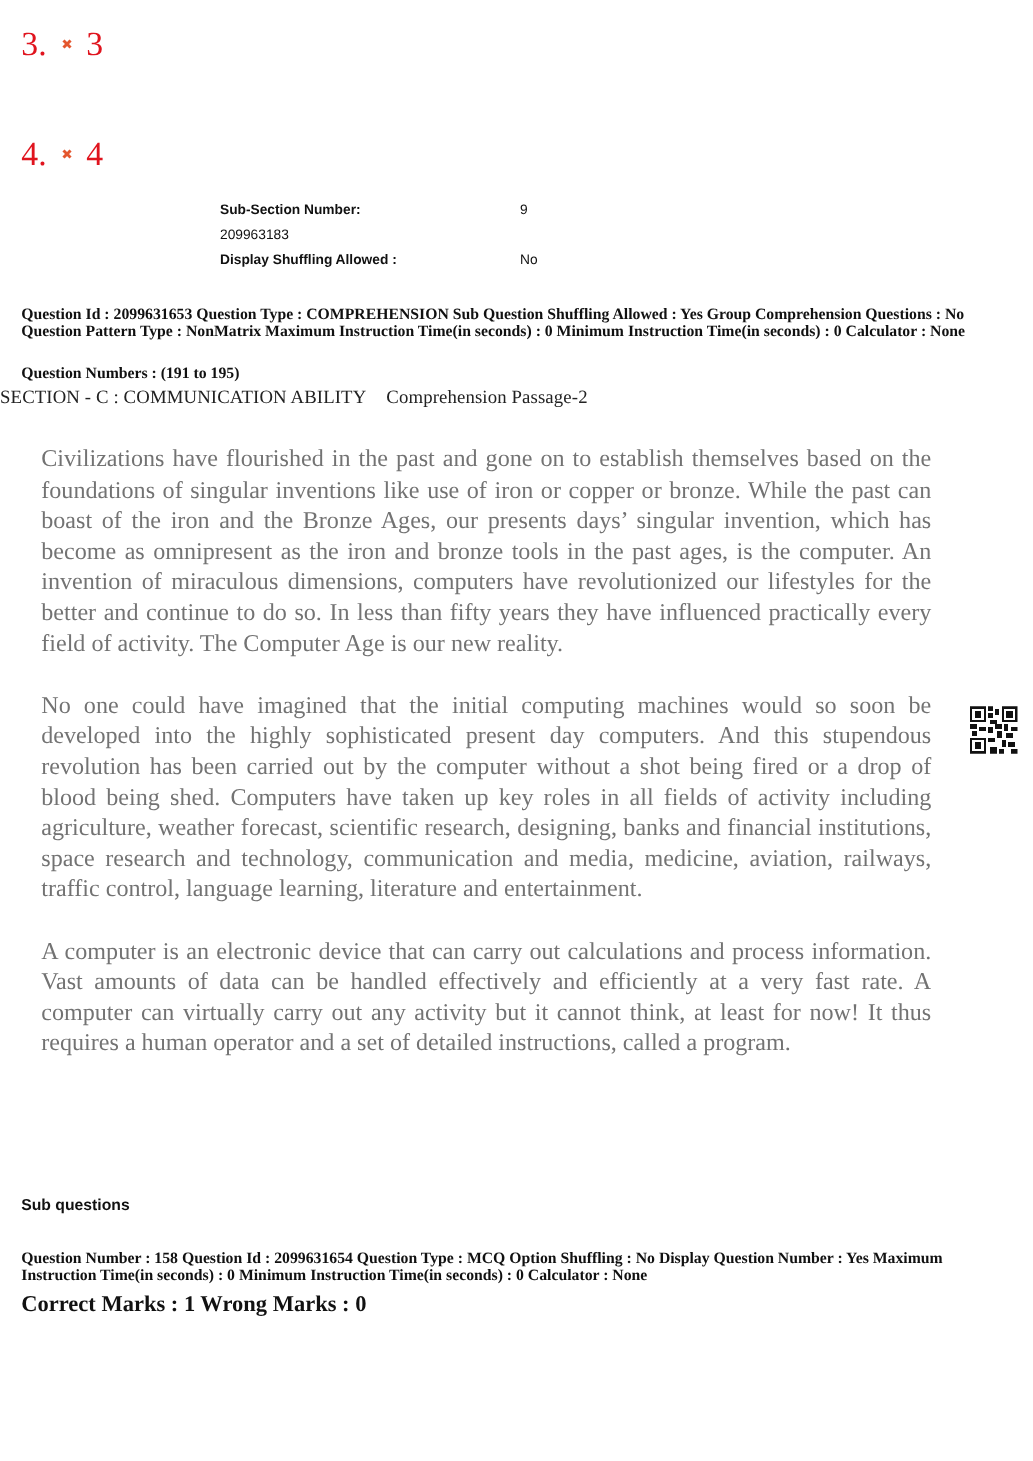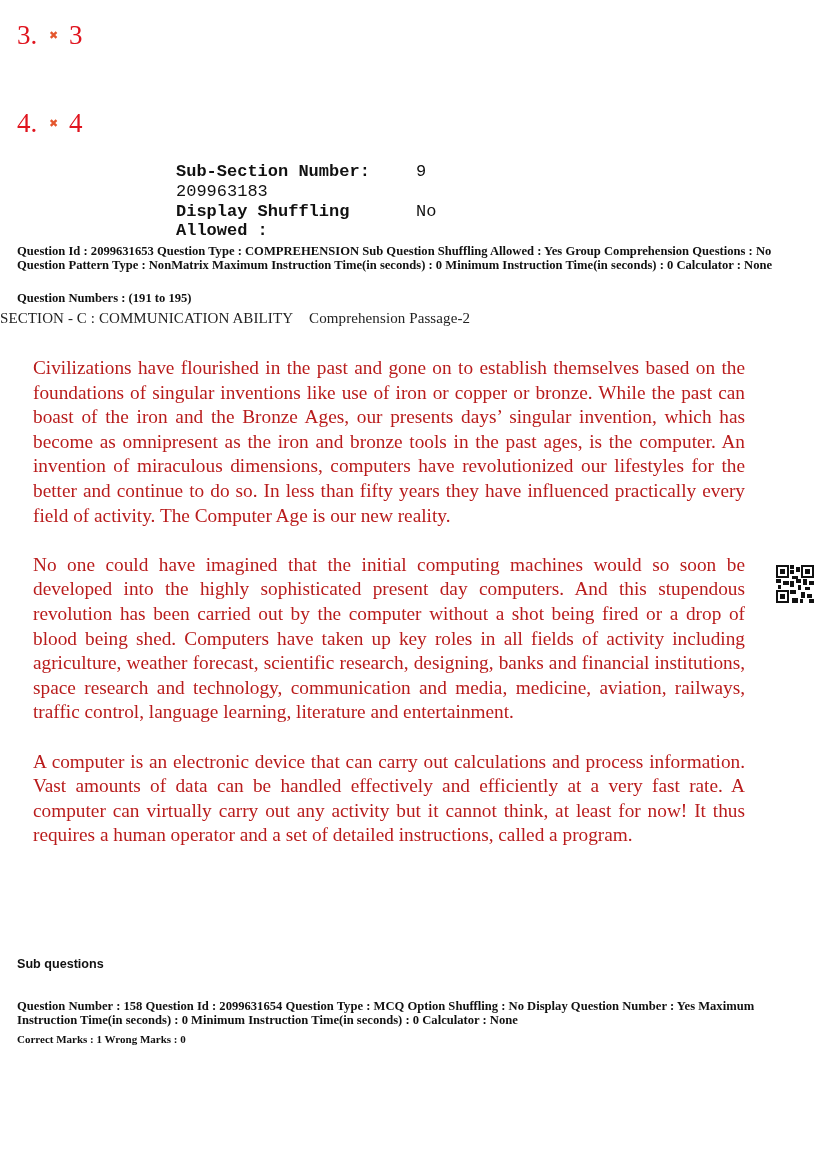--- a/index.html
+++ b/index.html
@@ -5,38 +5,38 @@
   html, body { margin: 0; padding: 0; background: #ffffff; }
   body { width: 826px; height: 1169px; position: relative; overflow: hidden; color: #111; }
 
   .opt { position: absolute; left: 17px; font-family: "Liberation Serif", serif; font-size: 27px; color: #e0141e; line-height: 1; }
   .opt .num { display: inline-block; width: 32px; }
   .opt .x { display: inline-block; width: 20px; font-size: 11px; color: #e4572e; vertical-align: 5px; font-family: "DejaVu Sans", sans-serif; font-weight: bold; }
   .opt .val { display: inline-block; }
   #opt3 { top: 22px; }
   #opt4 { top: 67px; margin-top: 43px; }
 
-  .ss-table { position: absolute; left: 176px; top: 162px; font-family: Liberation Mono, monospace; font-size: 17px; }
+  .ss-table { position: absolute; left: 176px; top: 162px; font-family: Liberation Sans, sans-serif; font-size: 11px; }
   .ss-row { height: 20px; display: flex; }
   .ss-label { width: 240px; font-weight: bold; }
   .ss-value { }
 
   .qmeta { position: absolute; left: 17px; top: 245px; width: 790px; font-family: "Liberation Serif", serif; font-weight: bold; font-size: 12.6px; line-height: 13.5px; }
   .qnums { position: absolute; left: 17px; top: 291px; font-family: "Liberation Serif", serif; font-weight: bold; font-size: 12.6px; text-align: center; }
   .section { position: absolute; left: 0; top: 310px; font-family: "Liberation Serif", serif; font-size: 15px; color: #222; letter-spacing: 0.1px; }
   .section .passage { margin-left: 16px; }
 
-  .passage-body { position: absolute; left: 33px; top: 356px; width: 712px; font-family: "Liberation Serif", serif; font-size: 19.3px; line-height: 24.6px; text-align: justify; color: #b91c1c; }
+  .passage-body { position: absolute; left: 33px; top: 356px; width: 712px; font-family: "Liberation Serif", serif; font-size: 19.3px; line-height: 24.6px; text-align: justify; color: #737373; }
   .passage-body p { margin: 0 0 24.6px 0; }
 
   .qr { position: absolute; left: 776px; top: 565px; width: 38px; height: 38px; }
 
   .subq { position: absolute; left: 17px; top: 957px; font-family: Liberation Sans, sans-serif; font-weight: bold; font-size: 12.6px; }
   .q191 { position: absolute; left: 17px; top: 1000px; width: 800px; font-family: "Liberation Serif", serif; font-weight: bold; font-size: 12.6px; line-height: 13.5px; }
-  .marks { position: absolute; left: 17px; top: 1033px; font-family: "Liberation Serif", serif; font-weight: bold; font-size: 11px; }
+  .marks { position: absolute; left: 17px; top: 1033px; font-family: "Liberation Serif", serif; font-weight: bold; font-size: 18px; }
 </style>
 </head>
 <body>
 
 <div id="opt3" class="opt">
   <span class="num">3.</span><span class="x">✖</span><span class="val">3</span>
 </div>
 <div id="opt4" class="opt">
   <span class="num">4.</span><span class="x">✖</span><span class="val">4</span>
 </div>

